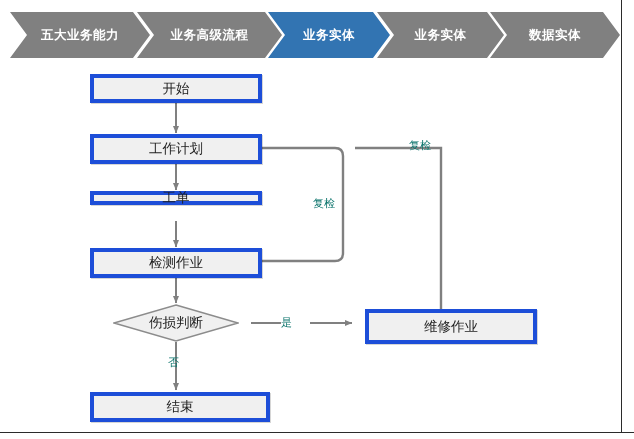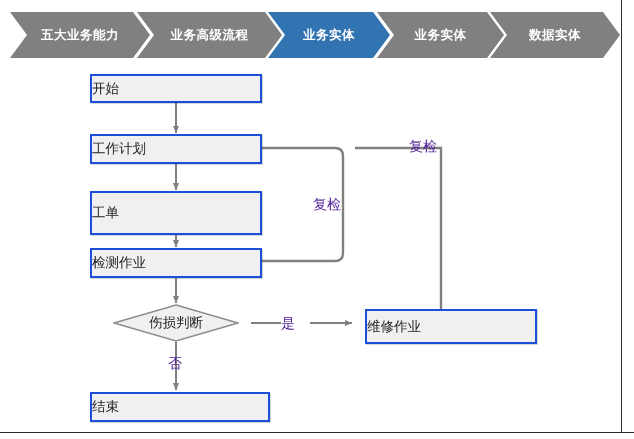--- a/index.html
+++ b/index.html
@@ -67,23 +67,24 @@
     position: absolute;
     left: 0;
     top: 58px;
     width: 634px;
     height: 381px;
   }
   .node {
     position: absolute;
     box-sizing: border-box;
     background: #f0f0f0;
-    border: 2px solid #1d4ed8;
+    border: 4px solid #1d4ed8;
     display: flex;
     align-items: center;
+    justify-content: center;
     color: #1c1c1c;
     font-size: 13.5px;
     white-space: nowrap;
   }
   .node-shadow {
     box-shadow: 1px 1px 0 rgba(0,0,0,0.16);
   }
   .diamond-wrap {
     position: absolute;
     display: flex;
@@ -98,22 +99,22 @@
   }
   .diamond-label {
     position: relative;
     z-index: 2;
     color: #1c1c1c;
     font-size: 13.5px;
     white-space: nowrap;
   }
   .edge-label {
     position: absolute;
-    color: #4c1d95;
-    font-size: 14px;
+    color: #0f766e;
+    font-size: 11px;
     white-space: nowrap;
   }
   #wires {
     position: absolute;
     left: 0; top: 0;
     width: 634px; height: 381px;
     pointer-events: none;
   }
 </style>
 </head>
@@ -170,21 +171,21 @@
     </svg>
 
     <div class="node node-shadow" style="left:90px; top:16px; width:172px; height:29px;">
       <span>开始</span>
     </div>
 
     <div class="node node-shadow" style="left:90px; top:76px; width:172px; height:30px;">
       <span>工作计划</span>
     </div>
 
-    <div class="node node-shadow" style="left:90px; top:133px; width:172px; height:44px;">
+    <div class="node node-shadow" style="left:90px; top:133px; width:172px; height:14px;">
       <span>工单</span>
     </div>
 
     <div class="node node-shadow" style="left:90px; top:190px; width:172px; height:30px;">
       <span>检测作业</span>
     </div>
 
     <div class="diamond-wrap" style="left:113px; top:246px; width:126px; height:38px;">
       <svg class="diamond-shape" viewBox="0 0 126 38" preserveAspectRatio="none">
         <polygon points="63,1 125,19 63,37 1,19" fill="#f0f0f0" stroke="#8c8c8c" stroke-width="1.4"></polygon>

